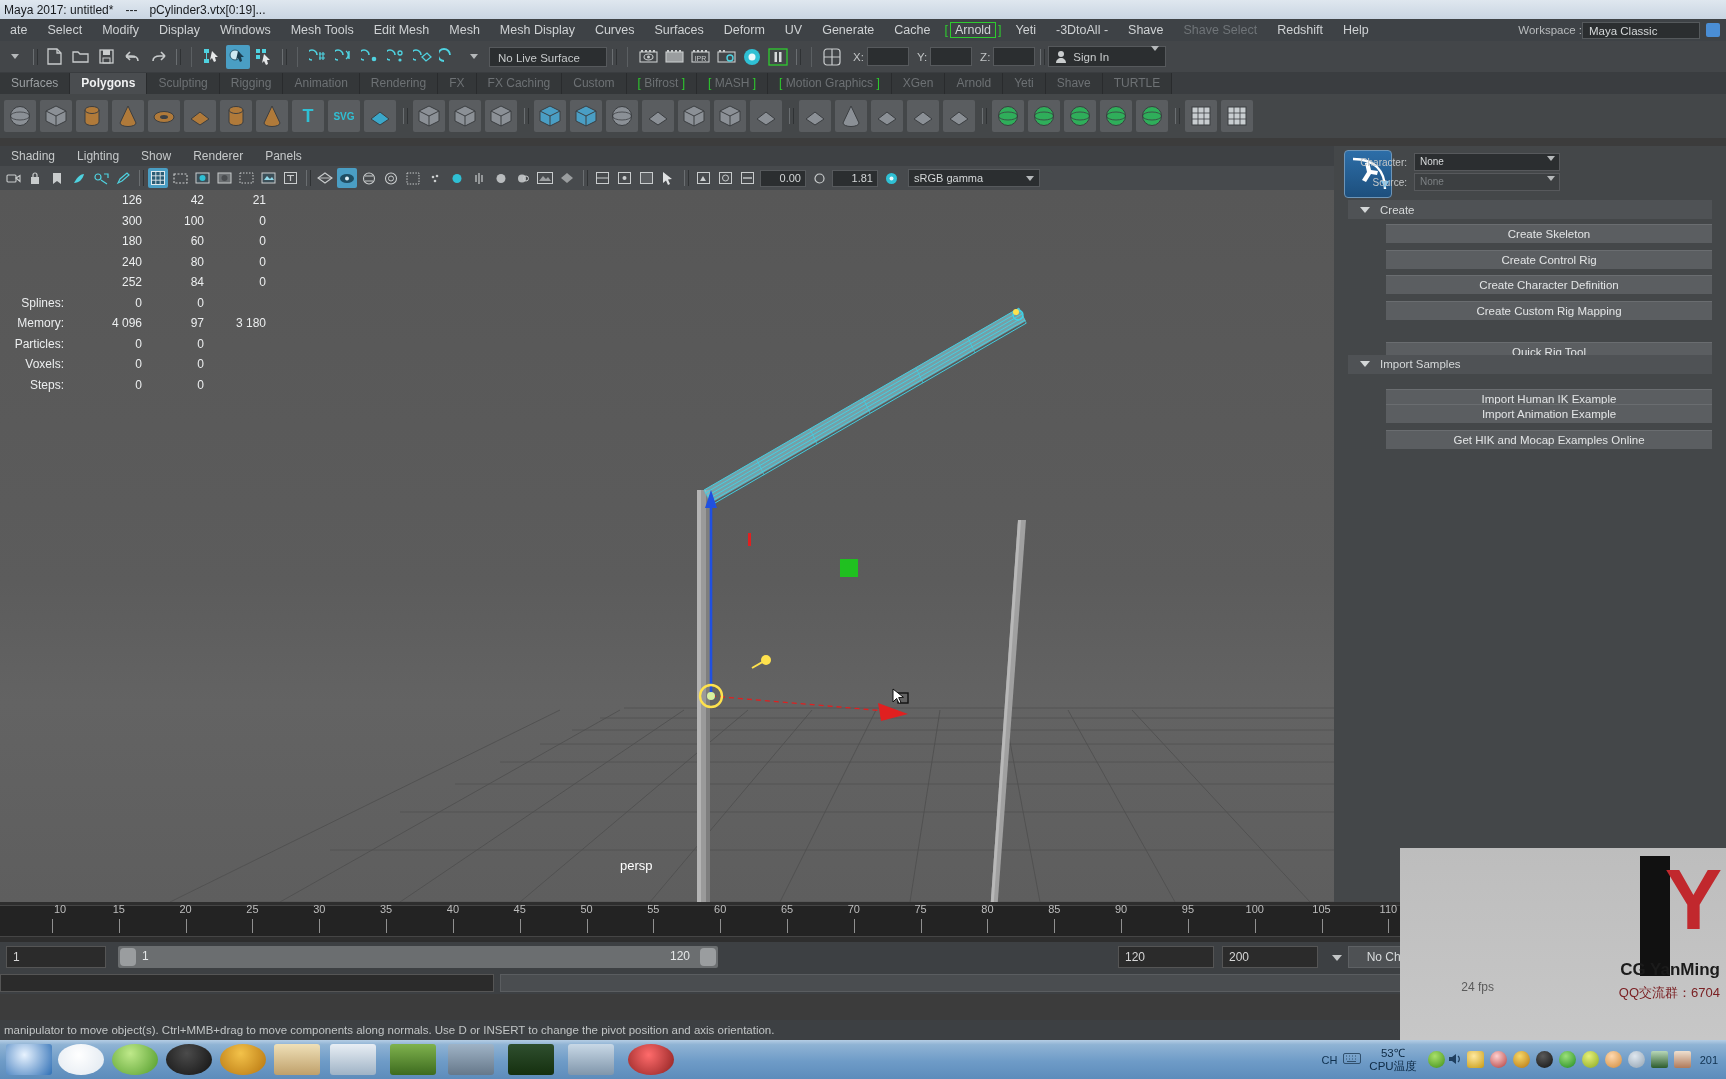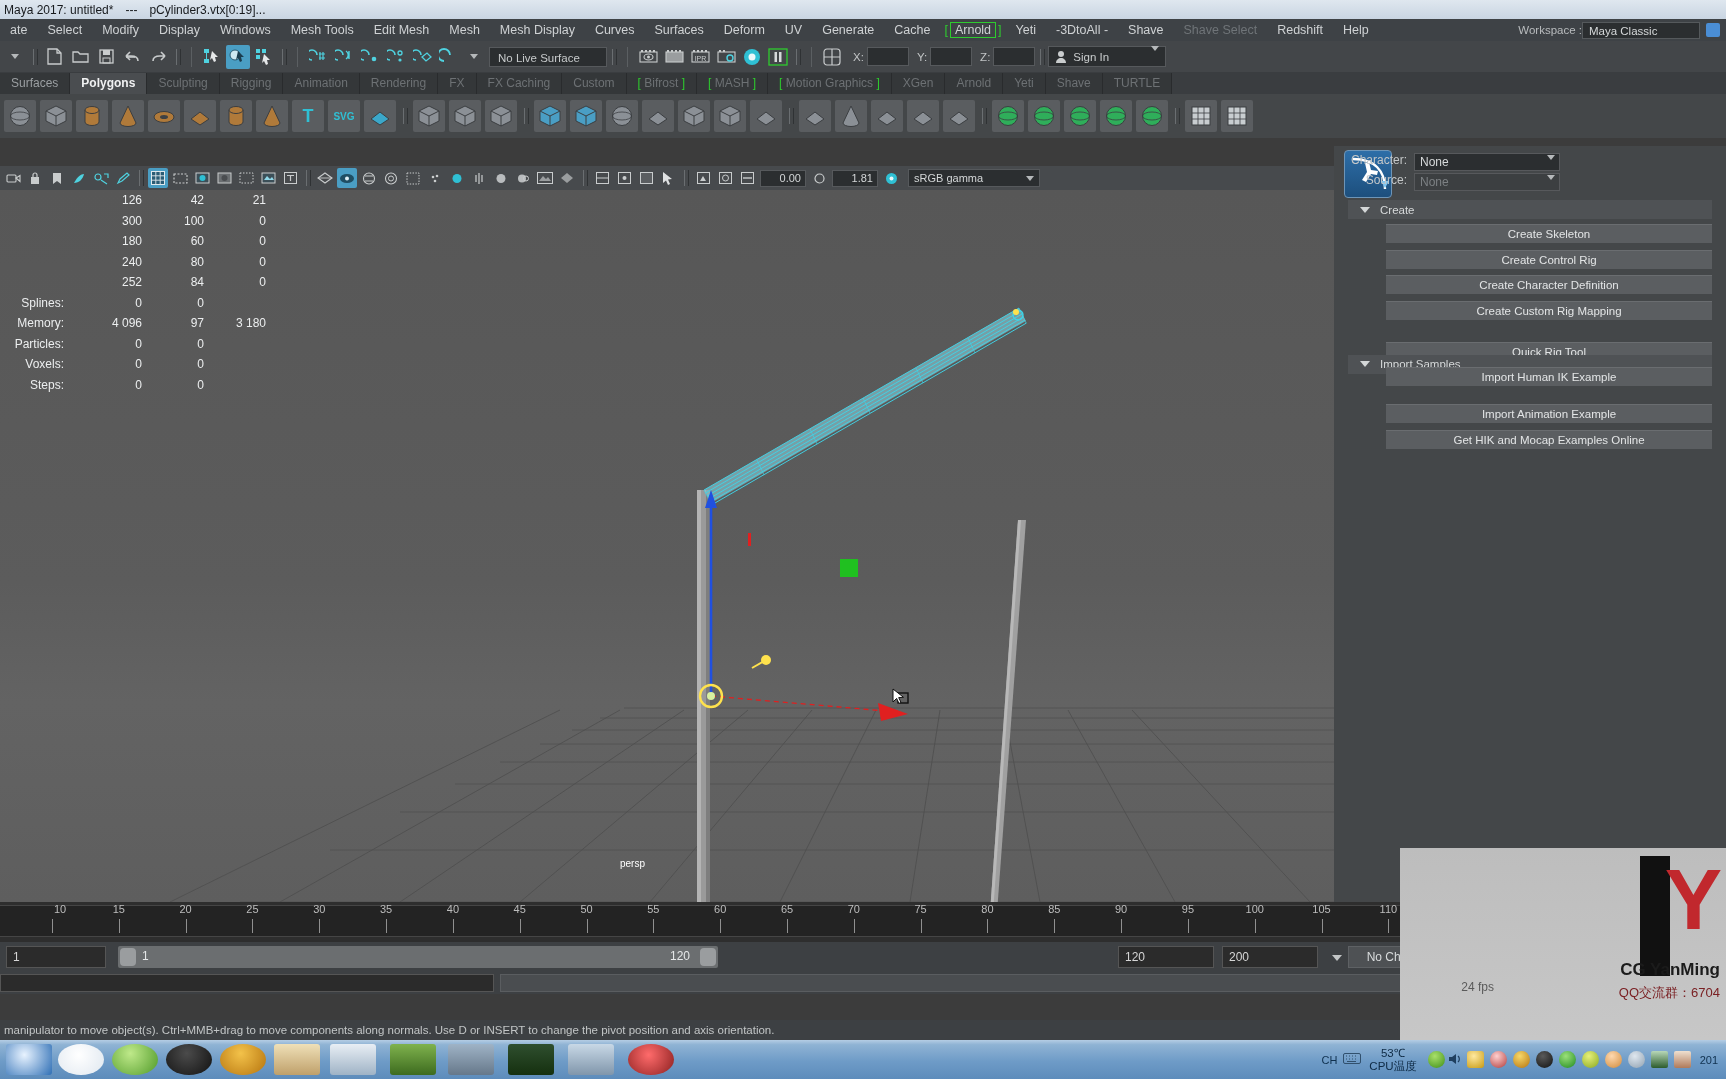--- a/index.html
+++ b/index.html
@@ -138,31 +138,31 @@
   }
   .hud {
     position:absolute; left:0; top:0; width:300px;
     font-size:12px; color:#eceeef; line-height:20.5px;
   }
   .hudrow { display:flex; }
   .hudrow .lb { width:70px; text-align:right; padding-right:6px; }
   .hudrow .c1 { width:72px; text-align:right; }
   .hudrow .c2 { width:62px; text-align:right; }
   .hudrow .c3 { width:62px; text-align:right; }
-  .vplabel{position:absolute;color:#ffffff;font-size:10px;}
+  .vplabel{position:absolute;color:#ffffff;font-size:13px;}
 
   
   .rightpanel {
     position:absolute; left:1334px; top:146px; width:392px; height:756px;
     background:#444749;
   }
   .hikhead { position:absolute; left:10px; top:4px; width:48px; height:48px;
              background:linear-gradient(to bottom,#2d6ea8,#1d4f7d);
              border:1px solid #6d95b8; border-radius:4px; }
-  .fieldrow{ position:absolute; display:flex; align-items:flex-start; font-size:12px; }
+  .fieldrow{ position:absolute; display:flex; align-items:center; font-size:10px; }
   .fieldrow .fl{ color:#c4c7c8; width:72px; text-align:right; padding-right:7px;}
   .fieldrow .fv{ background:#2b2e30; border:1px solid #57595c; height:18px; line-height:16px;
                  width:146px; padding-left:5px; color:#d7dadb; position:relative;}
   .fieldrow .fv.dis{ color:#7c8083; background:#3c3f41;}
   .fieldrow .fv .cv{ position:absolute; right:4px; top:5px; }
   .acc { position:absolute; left:14px; width:364px; height:19px; background:#4f5255;
          display:flex; align-items:center; font-size:11.5px; color:#d6d9da; }
   .acc .tri { width:0;height:0;border-left:5px solid transparent;border-right:5px solid transparent;
               border-top:6px solid #d4d7d8; margin:0 10px 0 12px; }
   .hikbtn { position:absolute; left:52px; width:326px; height:19px;
@@ -649,20 +649,27 @@
         </svg>
       </div>
       <div class="shicon">
         <svg width="26" height="26" viewBox="0 0 26 26">
           <rect x="4" y="4" width="18" height="18" fill="#c8cdd0" stroke="#3b3e41"></rect>
           <path d="M10 4v18M16 4v18M4 10h18M4 16h18" stroke="#3b3e41" stroke-width="0.8"></path>
         </svg>
       </div>
     </div>
 
+  <div class="vpmenu" id="vpmenu">
+      <span class="mi">Shading</span>
+      <span class="mi">Lighting</span>
+      <span class="mi">Show</span>
+      <span class="mi">Renderer</span>
+      <span class="mi">Panels</span>
+    </div>
 
   <div class="vptool">
     <div class="vticon">
       <svg width="15" height="12" viewBox="0 0 15 12">
           <rect x="1" y="3" width="9" height="7" rx="1" fill="none" stroke="#c9cccd" stroke-width="1.1"></rect>
           <path d="M10 6l4-2.5v6z" fill="none" stroke="#c9cccd" stroke-width="1.1"></path>
         </svg>
     </div>
     <div class="vticon">
       <svg width="12" height="13" viewBox="0 0 12 13">
@@ -1049,21 +1056,21 @@
         </div>
         <div class="hikbtn" style="top: 78px;">Create Skeleton</div>
         <div class="hikbtn" style="top: 103.5px;">Create Control Rig</div>
         <div class="hikbtn" style="top: 129px;">Create Character Definition</div>
         <div class="hikbtn" style="top: 154.5px;">Create Custom Rig Mapping</div>
         <div class="hikbtn" style="top: 180px; margin-top: 16px;">Quick Rig Tool</div>
         <div class="acc" style="top: 208.5px;">
           <span class="tri"></span>
           <span class="t">Import Samples</span>
         </div>
-        <div class="hikbtn" style="top: 221px; text-align: center;">Import Human IK Example</div>
+        <div class="hikbtn" style="top: 243px; text-align: center;">Import Human IK Example</div>
         <div class="hikbtn" style="top: 258px;">Import Animation Example</div>
         <div class="hikbtn" style="top: 283.5px;">Get HIK and Mocap Examples Online</div>
       </div>
   </div>
 
   <div class="timeslider">
     <div class="trackbg"></div>
     <div id="timeticks">
         <div class="tick" style="left: 52px;"></div>
         <div class="ticklbl" style="left: 60px;">10</div>

